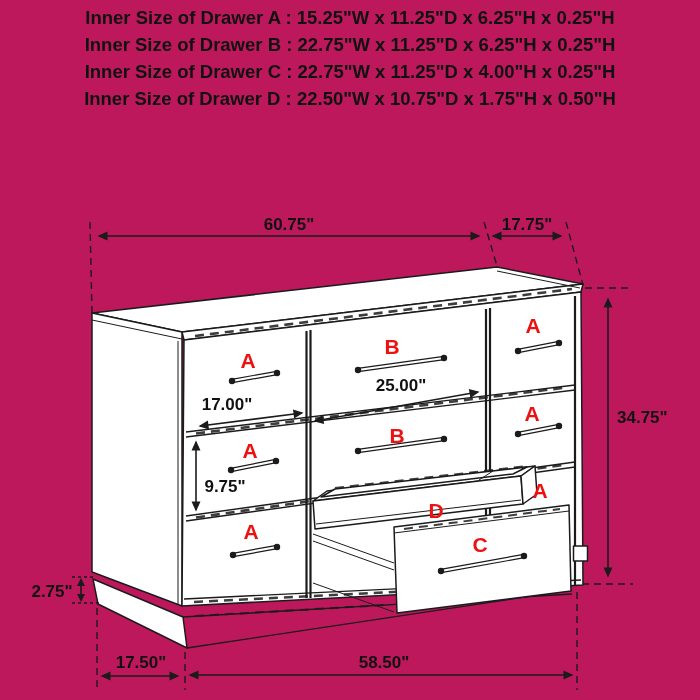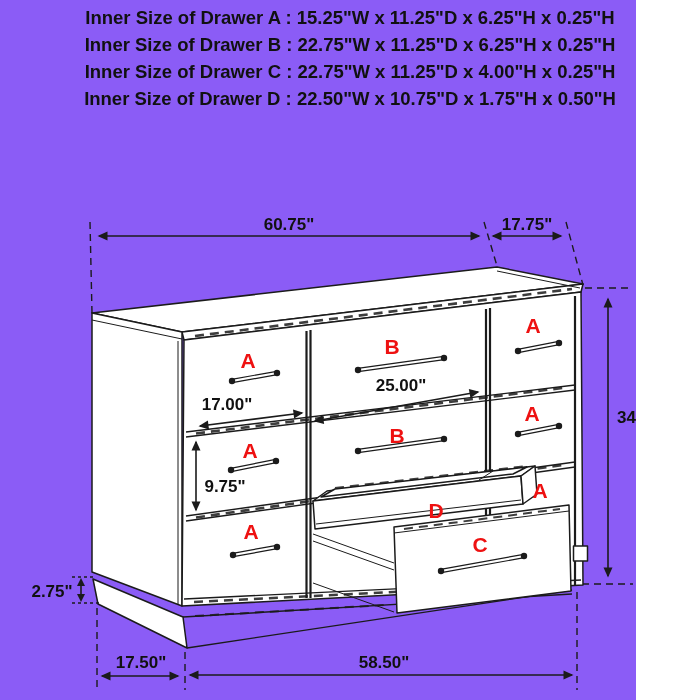--- a/index.html
+++ b/index.html
@@ -1,16 +1,16 @@
 <!DOCTYPE html>
 <html style="--line: #1b1b1b; --label_red: #ee1111;"><head>
 <meta charset="utf-8">
 <style>
   html,body{margin:0;padding:0;background:#fff;}
-  .stage{position:relative;width:636px;height:700px;background:#8b5cf6;overflow:hidden;
+  .stage{position:relative;width:700px;height:700px;background:#be185d;overflow:hidden;
          font-family:"Liberation Sans","DejaVu Sans",sans-serif;}
   svg{position:absolute;left:0;top:0;}
   .ln{stroke:var(--line,#1b1b1b);stroke-width:1.4;fill:none;stroke-linecap:butt;}
   .thin{stroke-width:1;}
   .ln2{stroke-width:2.2;}
   .face{fill:#fff;stroke:var(--line,#1b1b1b);stroke-width:1.5;stroke-linejoin:round;}
   .dash{stroke:var(--line,#1b1b1b);stroke-width:1.4;fill:none;stroke-dasharray:7 5;}
   .dot{stroke:var(--line,#1b1b1b);stroke-width:1.4;fill:none;stroke-dasharray:3 3;}
   .shade{stroke:var(--line,#1b1b1b);stroke-width:2.6;fill:none;stroke-dasharray:9 6;opacity:.85;}
   .shade2{stroke-width:2;}

